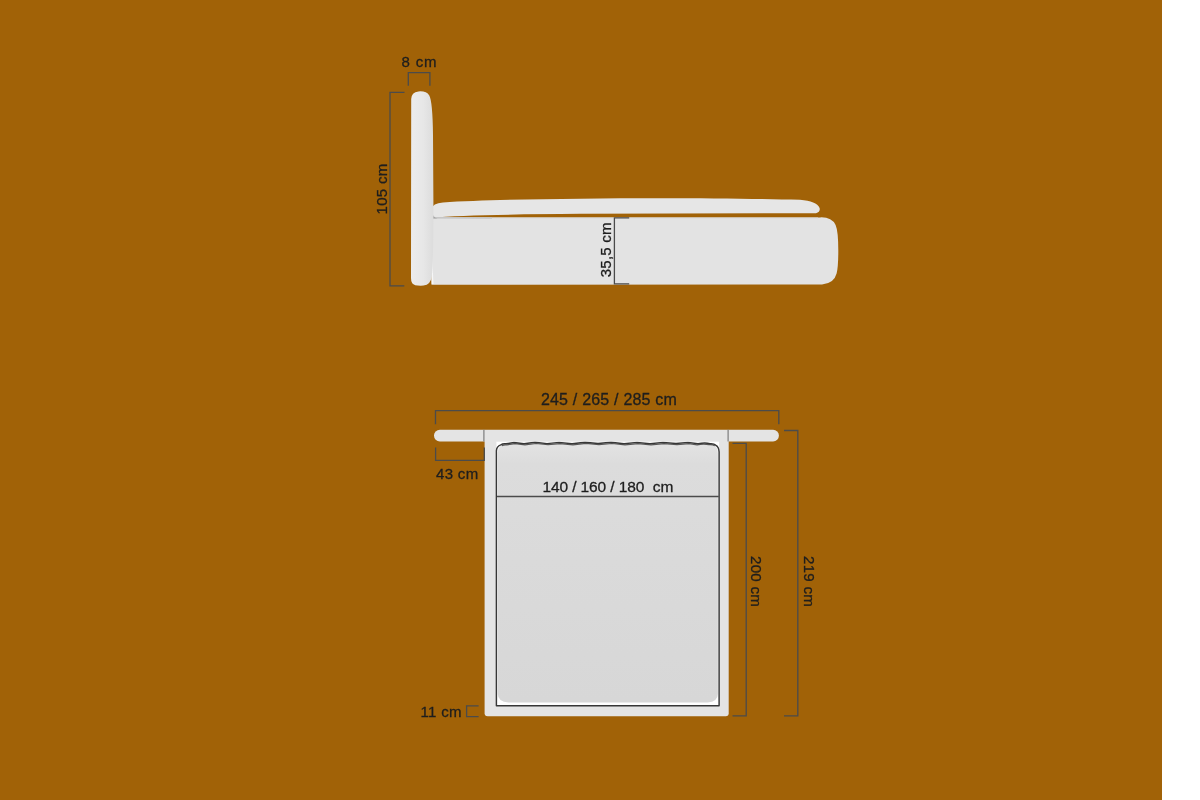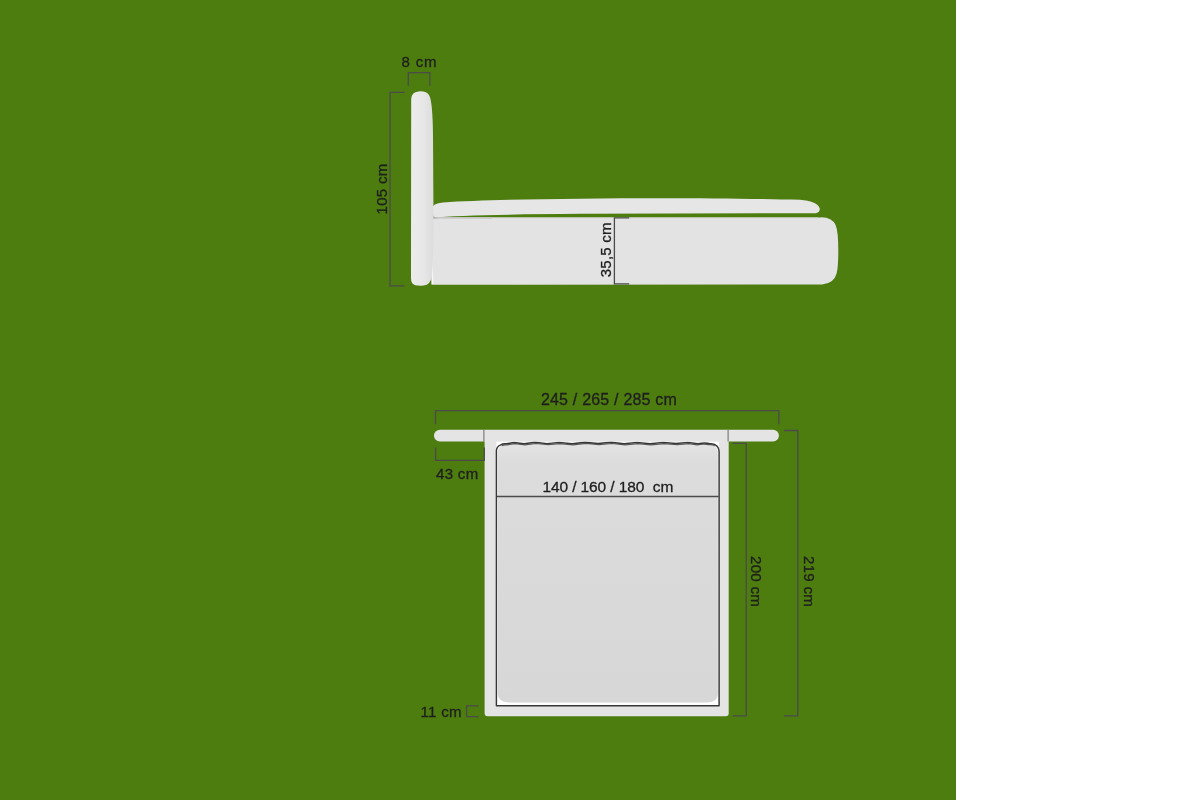--- a/index.html
+++ b/index.html
@@ -1,16 +1,16 @@
 <!DOCTYPE html>
 <html><head>
 <meta charset="utf-8">
 <style>
   html,body{margin:0;padding:0;background:#ffffff;}
-  .stage{position:relative;width:956px;height:800px;background:#4d7c0f;overflow:hidden;}
+  .stage{position:relative;width:1162px;height:800px;background:#a16207;overflow:hidden;}
   text{font-family:"Liberation Sans",sans-serif;fill:#1e1e1e;stroke:#1e1e1e;stroke-width:0.3;}
 </style>
 </head>
 <body>
 <div class="stage">
 <svg width="1200" height="800" viewBox="0 0 1200 800" xmlns="http://www.w3.org/2000/svg">
   <defs>
     <linearGradient id="hb" x1="0" y1="0" x2="1" y2="0">
       <stop offset="0" stop-color="#ececec"></stop>
       <stop offset="0.55" stop-color="#e7e7e7"></stop>

